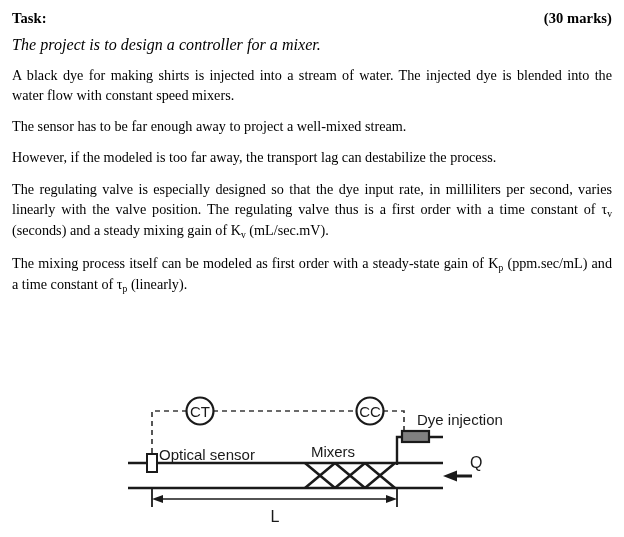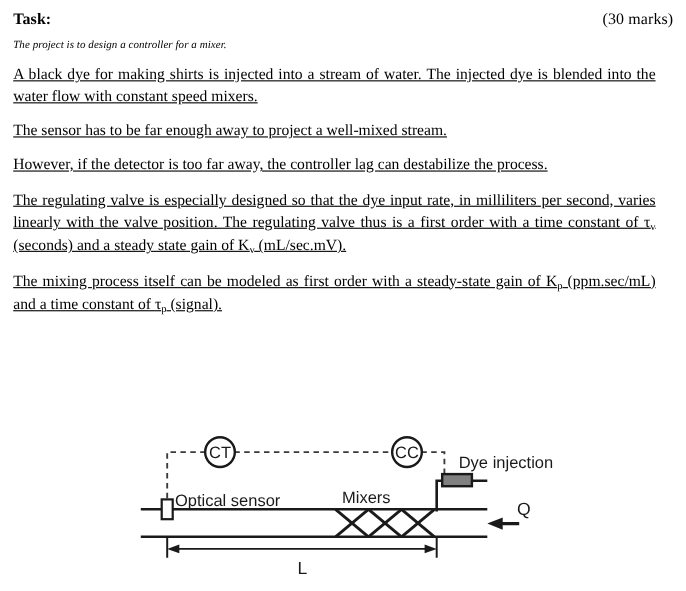--- a/index.html
+++ b/index.html
@@ -27,34 +27,33 @@
     width: 600px;
   }
   .task-row {
     display: flex;
     justify-content: space-between;
     align-items: baseline;
     font-weight: bold;
     font-size: 14.5px;
     letter-spacing: 0.1px;
   }
-  .marks { font-weight: normal; }
+  .marks { font-weight: bold; }
   .subtitle {
     font-style: italic;
-    font-size: 10px;
+    font-size: 16px;
     margin-top: 9px;
     letter-spacing: 0.05px;
   }
   p.body-par {
     font-size: 14.2px;
     line-height: 1.42;
-    margin: 11px 16px 0 0;
+    margin: 11px 0 0 0;
     text-align: justify;
     text-justify: inter-word;
-    text-decoration: underline;
   }
   p.body-par.nojust { text-align: left; }
   sub {
     font-size: 0.68em;
     vertical-align: -0.28em;
   }
   .diagram {
     position: absolute;
     left: 0;
     top: 380px;
@@ -75,25 +74,25 @@
       <span class="marks">(30 marks)</span>
     </div>
 
     <div class="subtitle">The project is to design a controller for a mixer.</div>
 
     <p class="body-par">A black dye for making shirts is injected into a stream of water. The injected dye is blended into the water flow with constant speed mixers.</p>
 
 
     <p class="body-par nojust">The sensor has to be far enough away to project a well-mixed stream.</p>
 
-    <p class="body-par nojust">However, if the detector is too far away, the controller lag can destabilize the process.</p>
+    <p class="body-par nojust">However, if the modeled is too far away, the transport lag can destabilize the process.</p>
 
-    <p class="body-par"><span>The regulating valve is especially designed so that the dye input rate, in milliliters per second, varies linearly with the valve position. The regulating valve thus is a first order with a time constant of </span><span>τ</span><sub>v</sub><span> (seconds) and a steady state gain of K</span><sub>v</sub><span> (mL/sec.mV).</span></p>
+    <p class="body-par"><span>The regulating valve is especially designed so that the dye input rate, in milliliters per second, varies linearly with the valve position. The regulating valve thus is a first order with a time constant of </span><span>τ</span><sub>v</sub><span> (seconds) and a steady mixing gain of K</span><sub>v</sub><span> (mL/sec.mV).</span></p>
 
-    <p class="body-par"><span>The mixing process itself can be modeled as first order with a steady-state gain of K</span><sub>p</sub><span> (ppm.sec/mL) and a time constant of </span><span>τ</span><sub>p</sub><span> (signal).</span></p>
+    <p class="body-par"><span>The mixing process itself can be modeled as first order with a steady-state gain of K</span><sub>p</sub><span> (ppm.sec/mL) and a time constant of </span><span>τ</span><sub>p</sub><span> (linearly).</span></p>
 
   </div>
 
   <div class="diagram">
     <svg width="624" height="157" viewBox="0 0 624 157" xmlns="http://www.w3.org/2000/svg">
 
       <line x1="128" y1="83" x2="443" y2="83" stroke="#1a1a1a" stroke-width="2.4"></line>
 
       <line x1="128" y1="108" x2="443" y2="108" stroke="#1a1a1a" stroke-width="2.4"></line>
 

